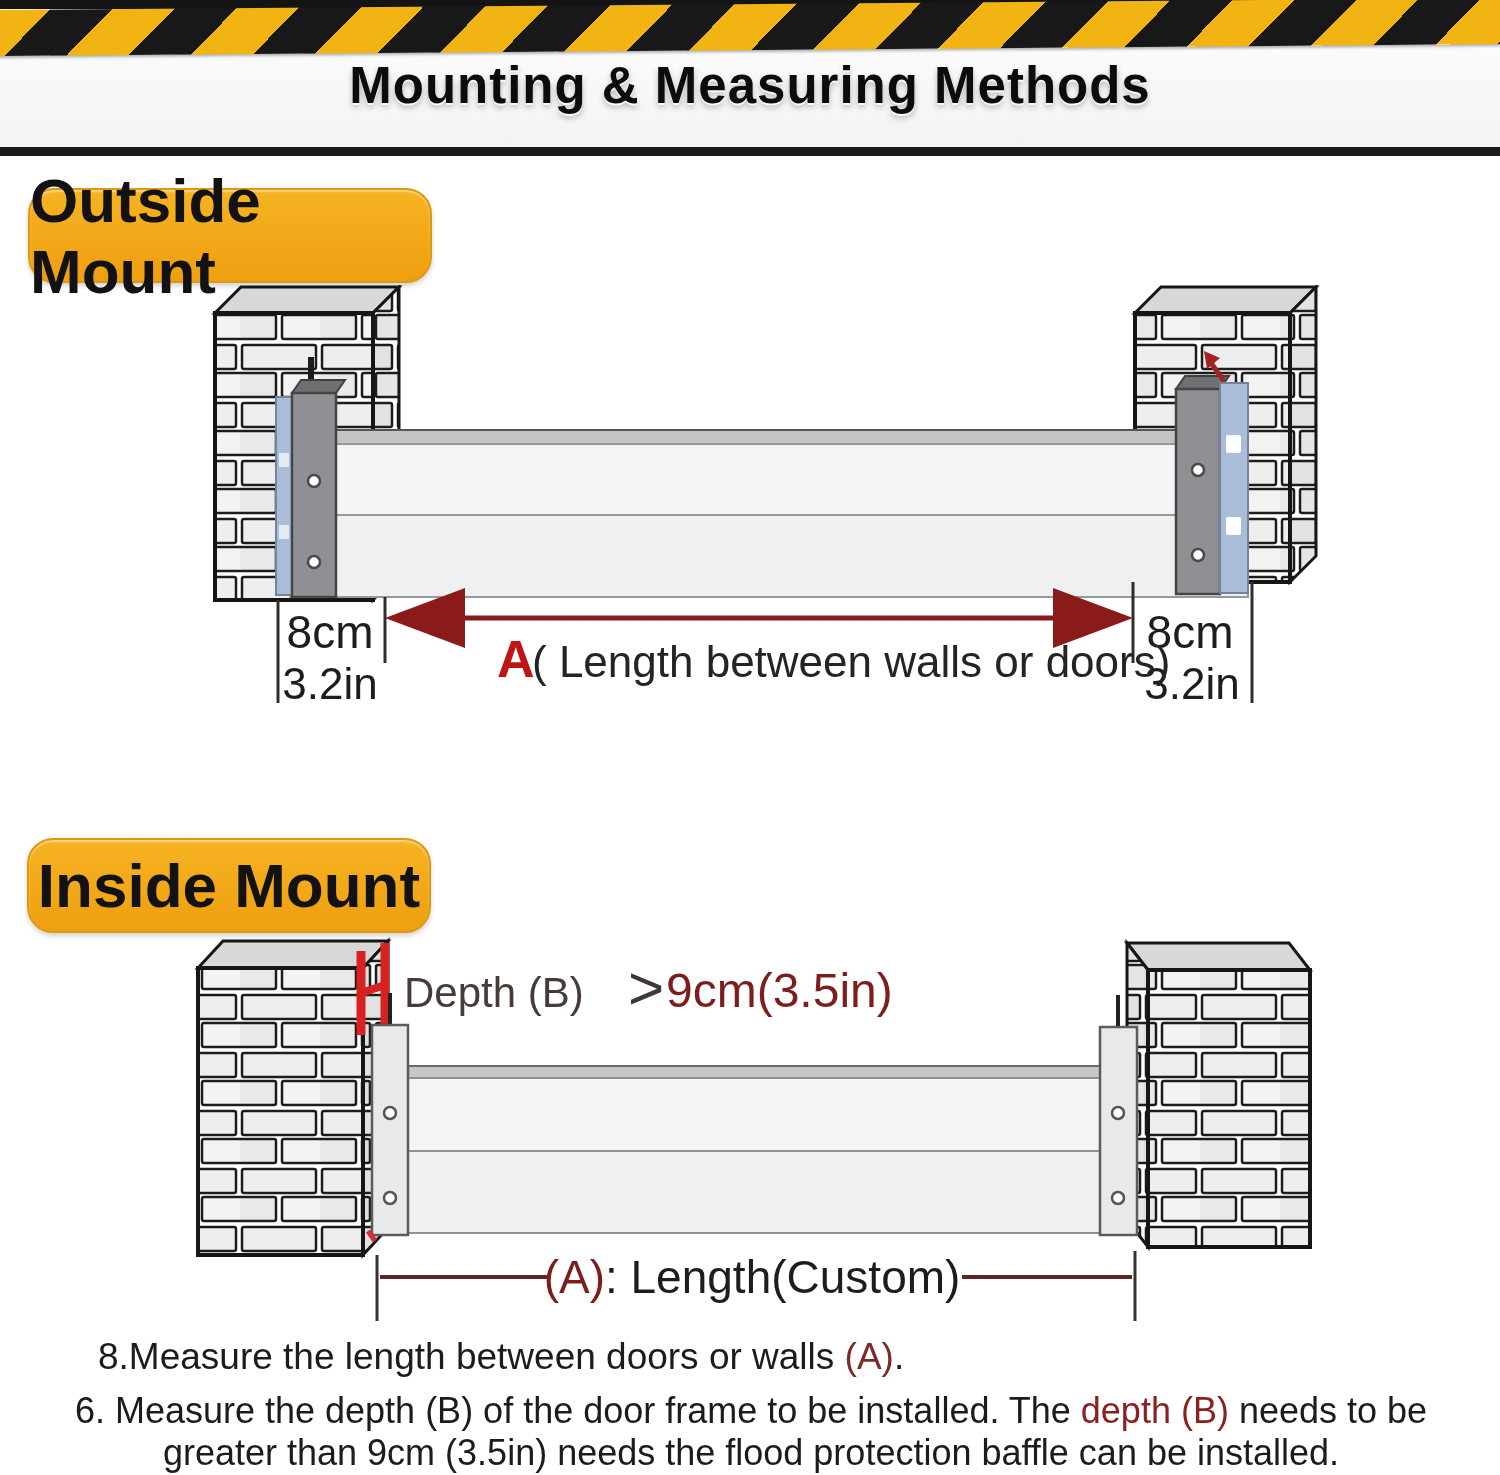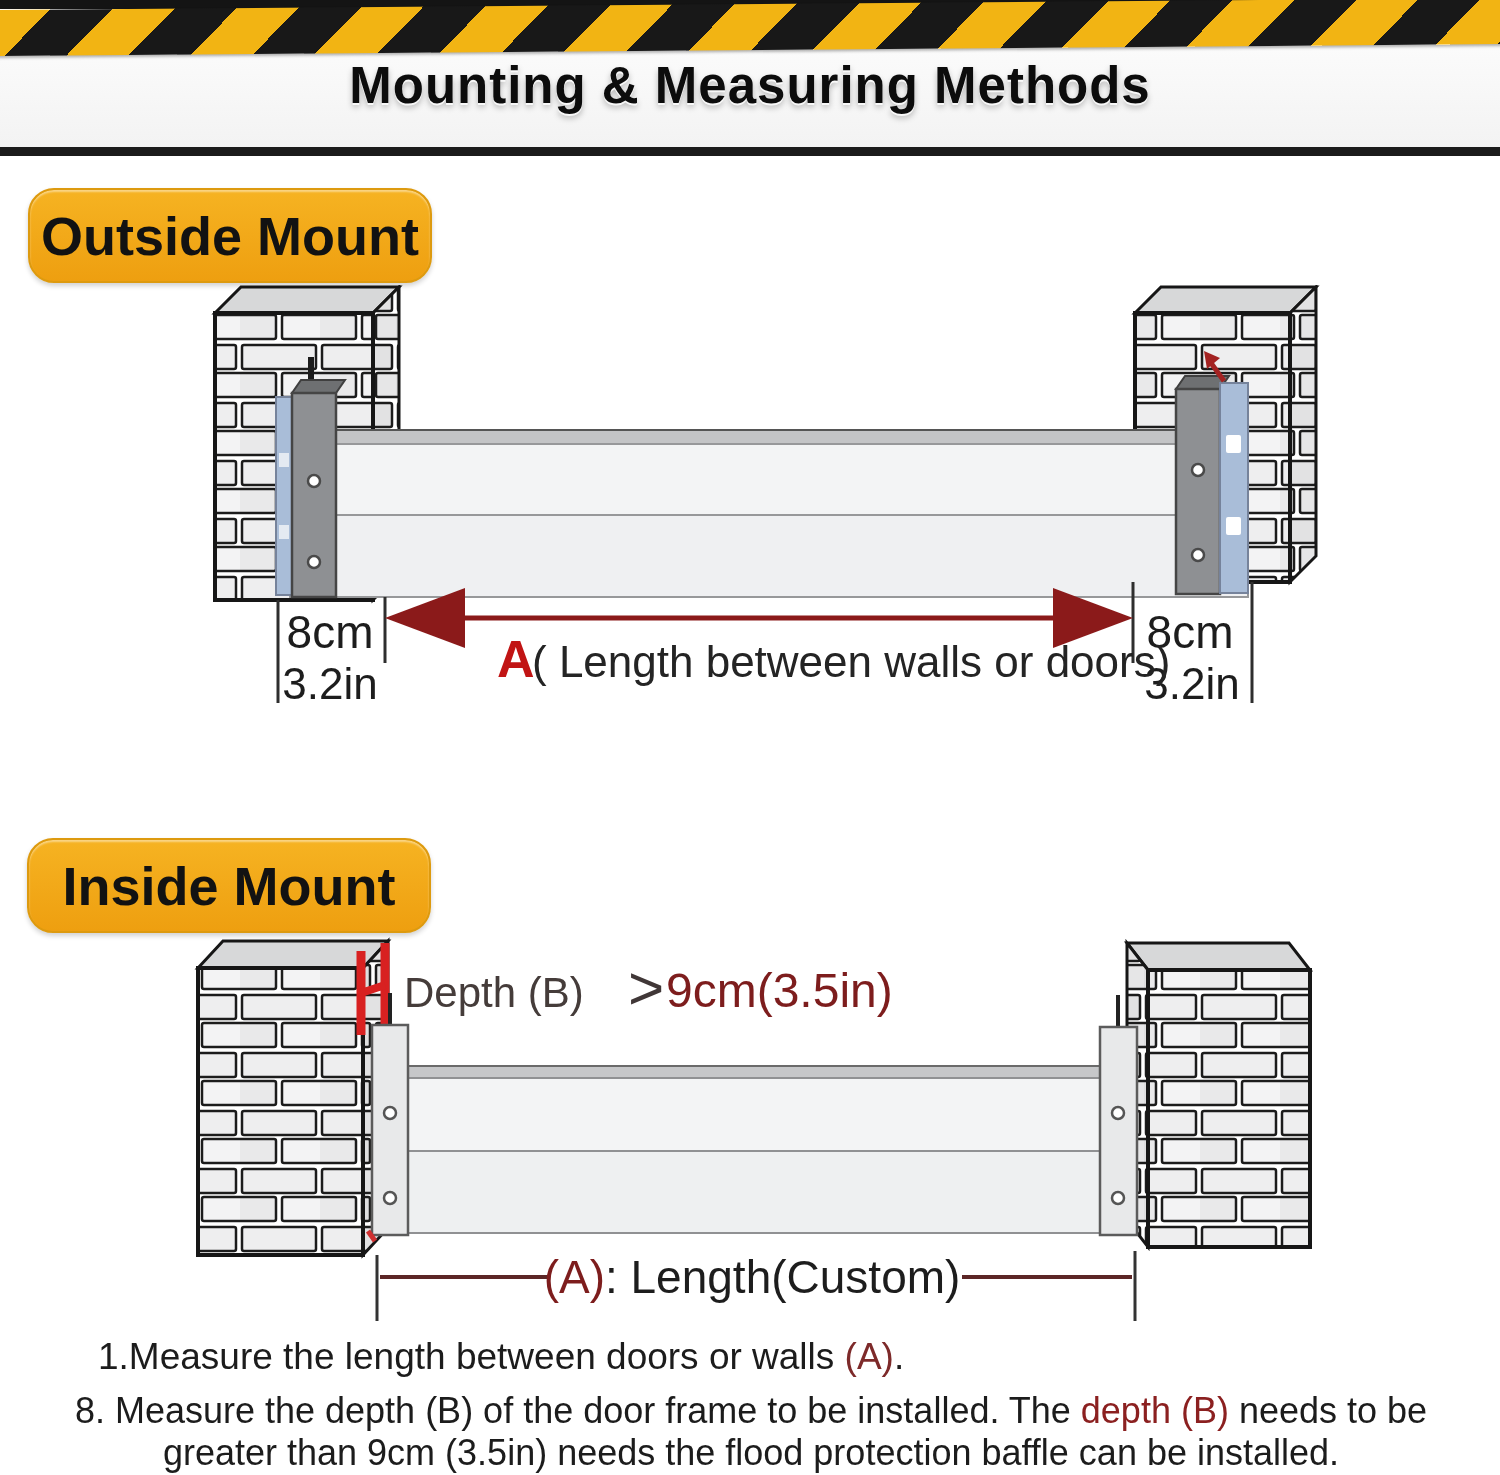--- a/index.html
+++ b/index.html
@@ -15,21 +15,21 @@
     transform:rotate(-0.45deg); box-shadow:0 2px 3px rgba(0,0,0,.30); }
   .title { position:absolute; top:56px; left:0; width:100%; text-align:center;
     font-size:51px; font-weight:700; color:#0c0c0c; letter-spacing:1px;
     text-shadow:0 2px 0 rgba(255,255,255,.85), 0 4px 6px rgba(0,0,0,.28); }
   .title-rule { position:absolute; top:147px; left:0; width:100%; height:9px; background:#1b1b1b; }
 
   .badge { position:absolute; width:400px; height:91px;
     background:linear-gradient(180deg,#f6b322 0%,#ee9f10 100%);
     border:2px solid #dd9a0f; border-radius:26px;
     display:flex; align-items:center; justify-content:center;
-    font-size:54px; font-weight:600; color:#121212;
+    font-size:62px; font-weight:600; color:#121212;
     box-shadow:inset 0 2px 2px rgba(255,255,255,.45), 0 3px 5px rgba(0,0,0,.18); }
   .badge-outside { left:28px; top:188px; }
   .badge-inside  { left:27px; top:838px; }
 
   .diagram { position:absolute; left:0; width:1500px; }
   .d1 { top:285px; height:430px; }
   .d2 { top:935px; height:400px; }
   svg text { font-family:"Liberation Sans", sans-serif; }
 
   .steps { position:absolute; color:#1c1c1c; }
@@ -212,16 +212,16 @@
       <line x1="377" y1="320" x2="377" y2="386"></line>
       <line x1="1135" y1="316" x2="1135" y2="386"></line>
     </g>
     <g stroke="#5c2626" stroke-width="4">
       <line x1="380" y1="342" x2="548" y2="342"></line>
       <line x1="962" y1="342" x2="1132" y2="342"></line>
     </g>
     <text x="752" y="358" font-size="46" text-anchor="middle"><tspan fill="#7d1d1d">(A)</tspan><tspan fill="#1d1d1d">: Length(Custom)</tspan></text>
   </svg>
 
-  <div class="steps step-inside-1"><span>1.Measure the length between doors or walls </span><span class="maroon">(A)</span><span>.</span></div>
-  <div class="steps step-inside-2"><span>8. Measure the depth (B) of the door frame to be installed. The </span><span class="red-hl">depth (B)</span><span> needs to be greater than 9cm (3.5in) needs the flood protection baffle can be installed.</span></div>
+  <div class="steps step-inside-1"><span>8.Measure the length between doors or walls </span><span class="maroon">(A)</span><span>.</span></div>
+  <div class="steps step-inside-2"><span>6. Measure the depth (B) of the door frame to be installed. The </span><span class="red-hl">depth (B)</span><span> needs to be greater than 9cm (3.5in) needs the flood protection baffle can be installed.</span></div>
 
 </div>
 
 </body></html>

